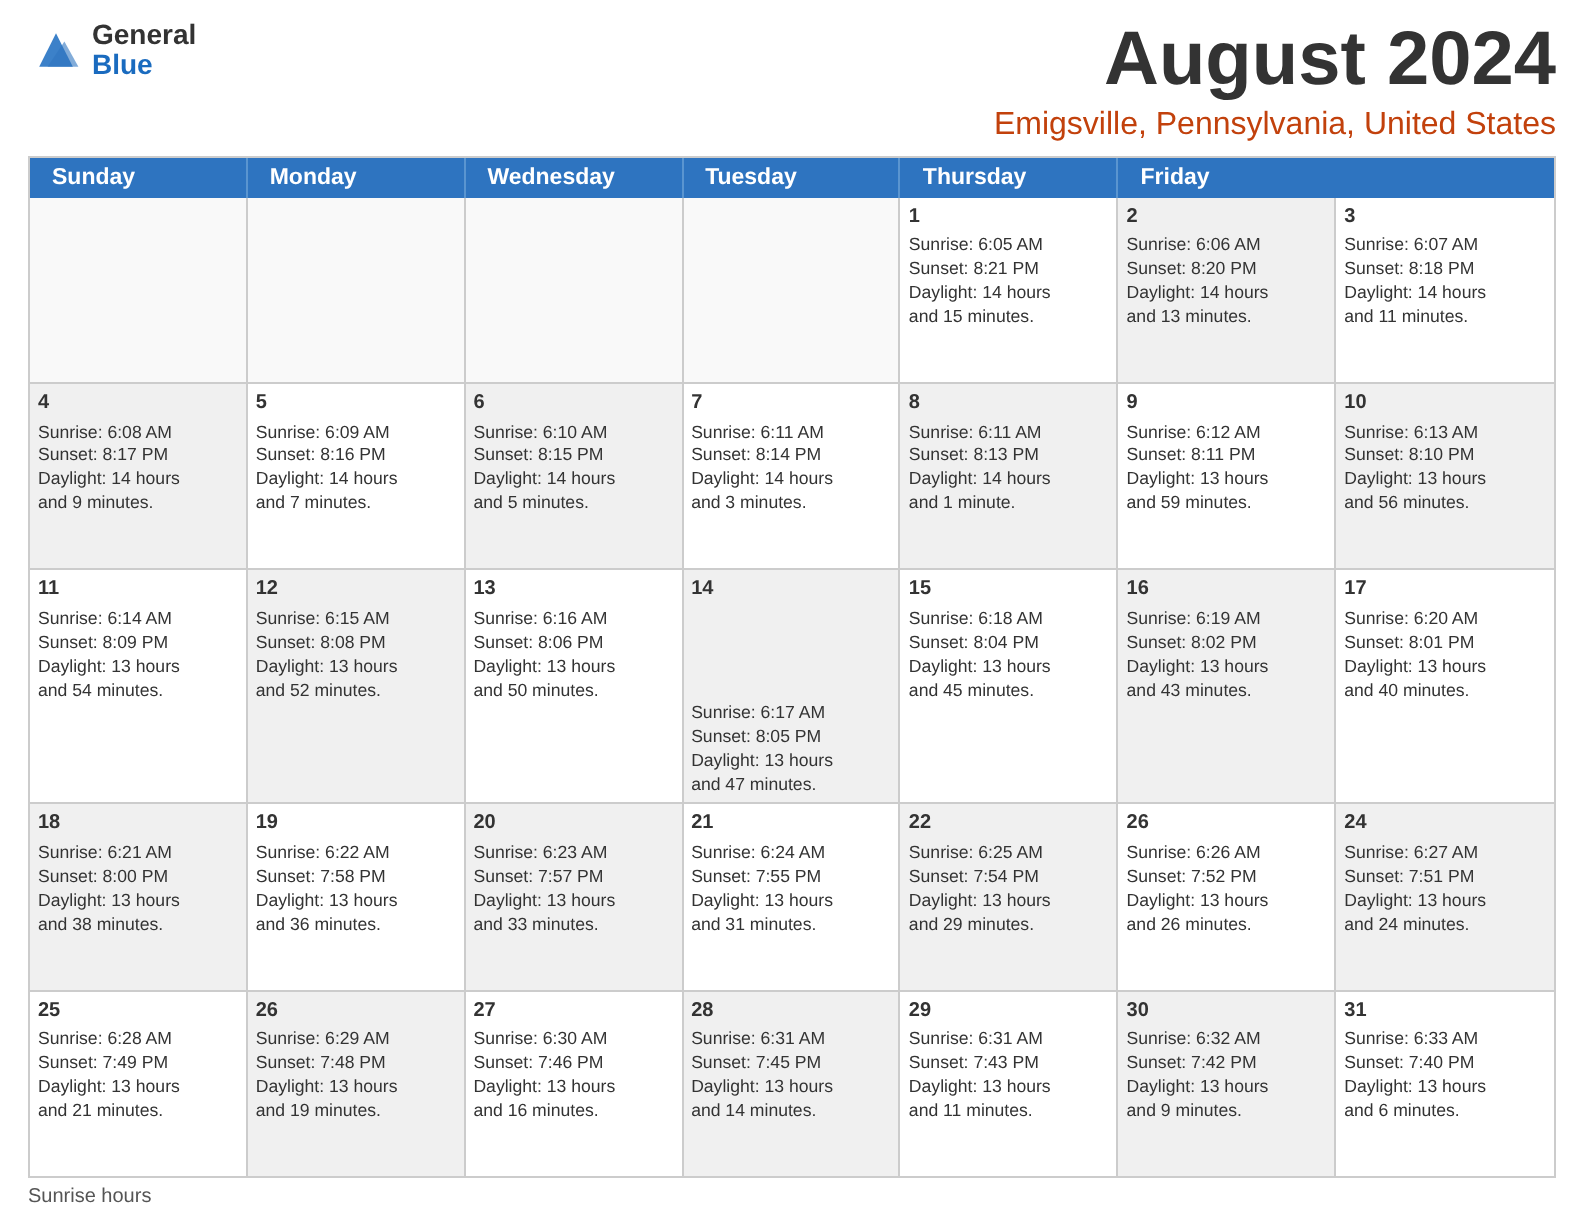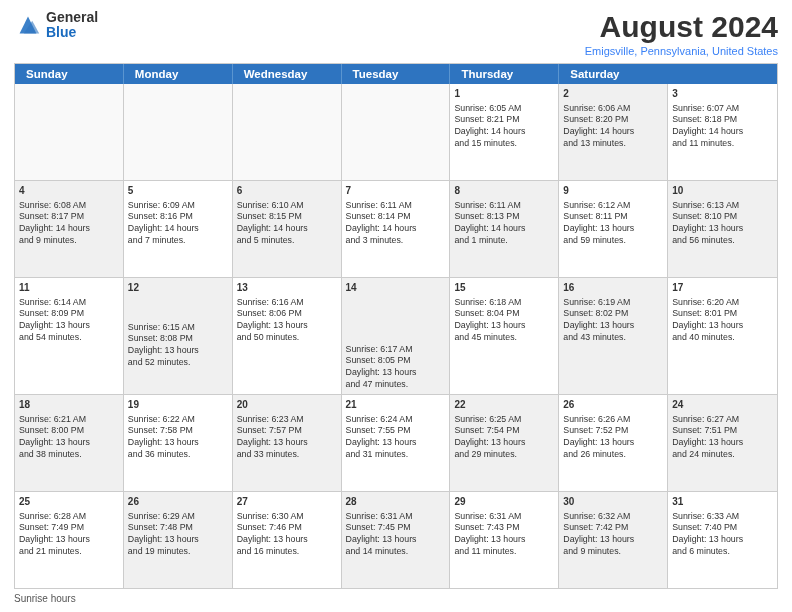--- a/index.html
+++ b/index.html
@@ -34,30 +34,29 @@
       line-height: 1.1;
     }
     .logo-icon {
       width: 28px;
       height: 28px;
     }
     .title-block {
       text-align: right;
     }
     .main-title {
-      font-size: 30px;
+      font-size: 38px;
       font-weight: bold;
       color: #333;
       line-height: 1.1;
     }
     .subtitle {
-      font-size: 11px;
-      color: #3b82f6;
+      font-size: 16px;
+      color: #c2410c;
       margin-top: 2px;
-      text-align: center;
     }
     .calendar {
       flex: 1;
       display: flex;
       flex-direction: column;
       border: 1px solid #ccc;
     }
     .cal-header-row {
       display: grid;
       grid-template-columns: repeat(7, 1fr);
@@ -137,21 +136,21 @@
     </div>
   </div>
 
   <div class="calendar">
     <div class="cal-header-row" id="cal-header">
         <div class="cal-header-cell">Sunday</div>
         <div class="cal-header-cell">Monday</div>
         <div class="cal-header-cell">Wednesday</div>
         <div class="cal-header-cell">Tuesday</div>
         <div class="cal-header-cell">Thursday</div>
-        <div class="cal-header-cell">Saturday</div>
+        <div class="cal-header-cell">Friday</div>
       </div>
     <div class="cal-body" id="cal-body">
         <div class="cal-row">
           <div class="cal-cell empty"></div>
           <div class="cal-cell empty"></div>
           <div class="cal-cell empty"></div>
           <div class="cal-cell empty"></div>
           <div class="cal-cell">
             <div class="day-num">1</div>
             <div class="cell-text" style="white-space: pre-wrap;">Sunrise: 6:05 AM
@@ -228,21 +227,21 @@
         <div class="cal-row">
           <div class="cal-cell">
             <div class="day-num">11</div>
             <div class="cell-text" style="white-space: pre-wrap;">Sunrise: 6:14 AM
 Sunset: 8:09 PM
 Daylight: 13 hours
 and 54 minutes.</div>
           </div>
           <div class="cal-cell shaded">
             <div class="day-num">12</div>
-            <div class="cell-text" style="white-space: pre-wrap; margin-top: 25px;">Sunrise: 6:15 AM
+            <div class="cell-text" style="white-space: pre-wrap;">Sunrise: 6:15 AM
 Sunset: 8:08 PM
 Daylight: 13 hours
 and 52 minutes.</div>
           </div>
           <div class="cal-cell">
             <div class="day-num">13</div>
             <div class="cell-text" style="white-space: pre-wrap;">Sunrise: 6:16 AM
 Sunset: 8:06 PM
 Daylight: 13 hours
 and 50 minutes.</div>

